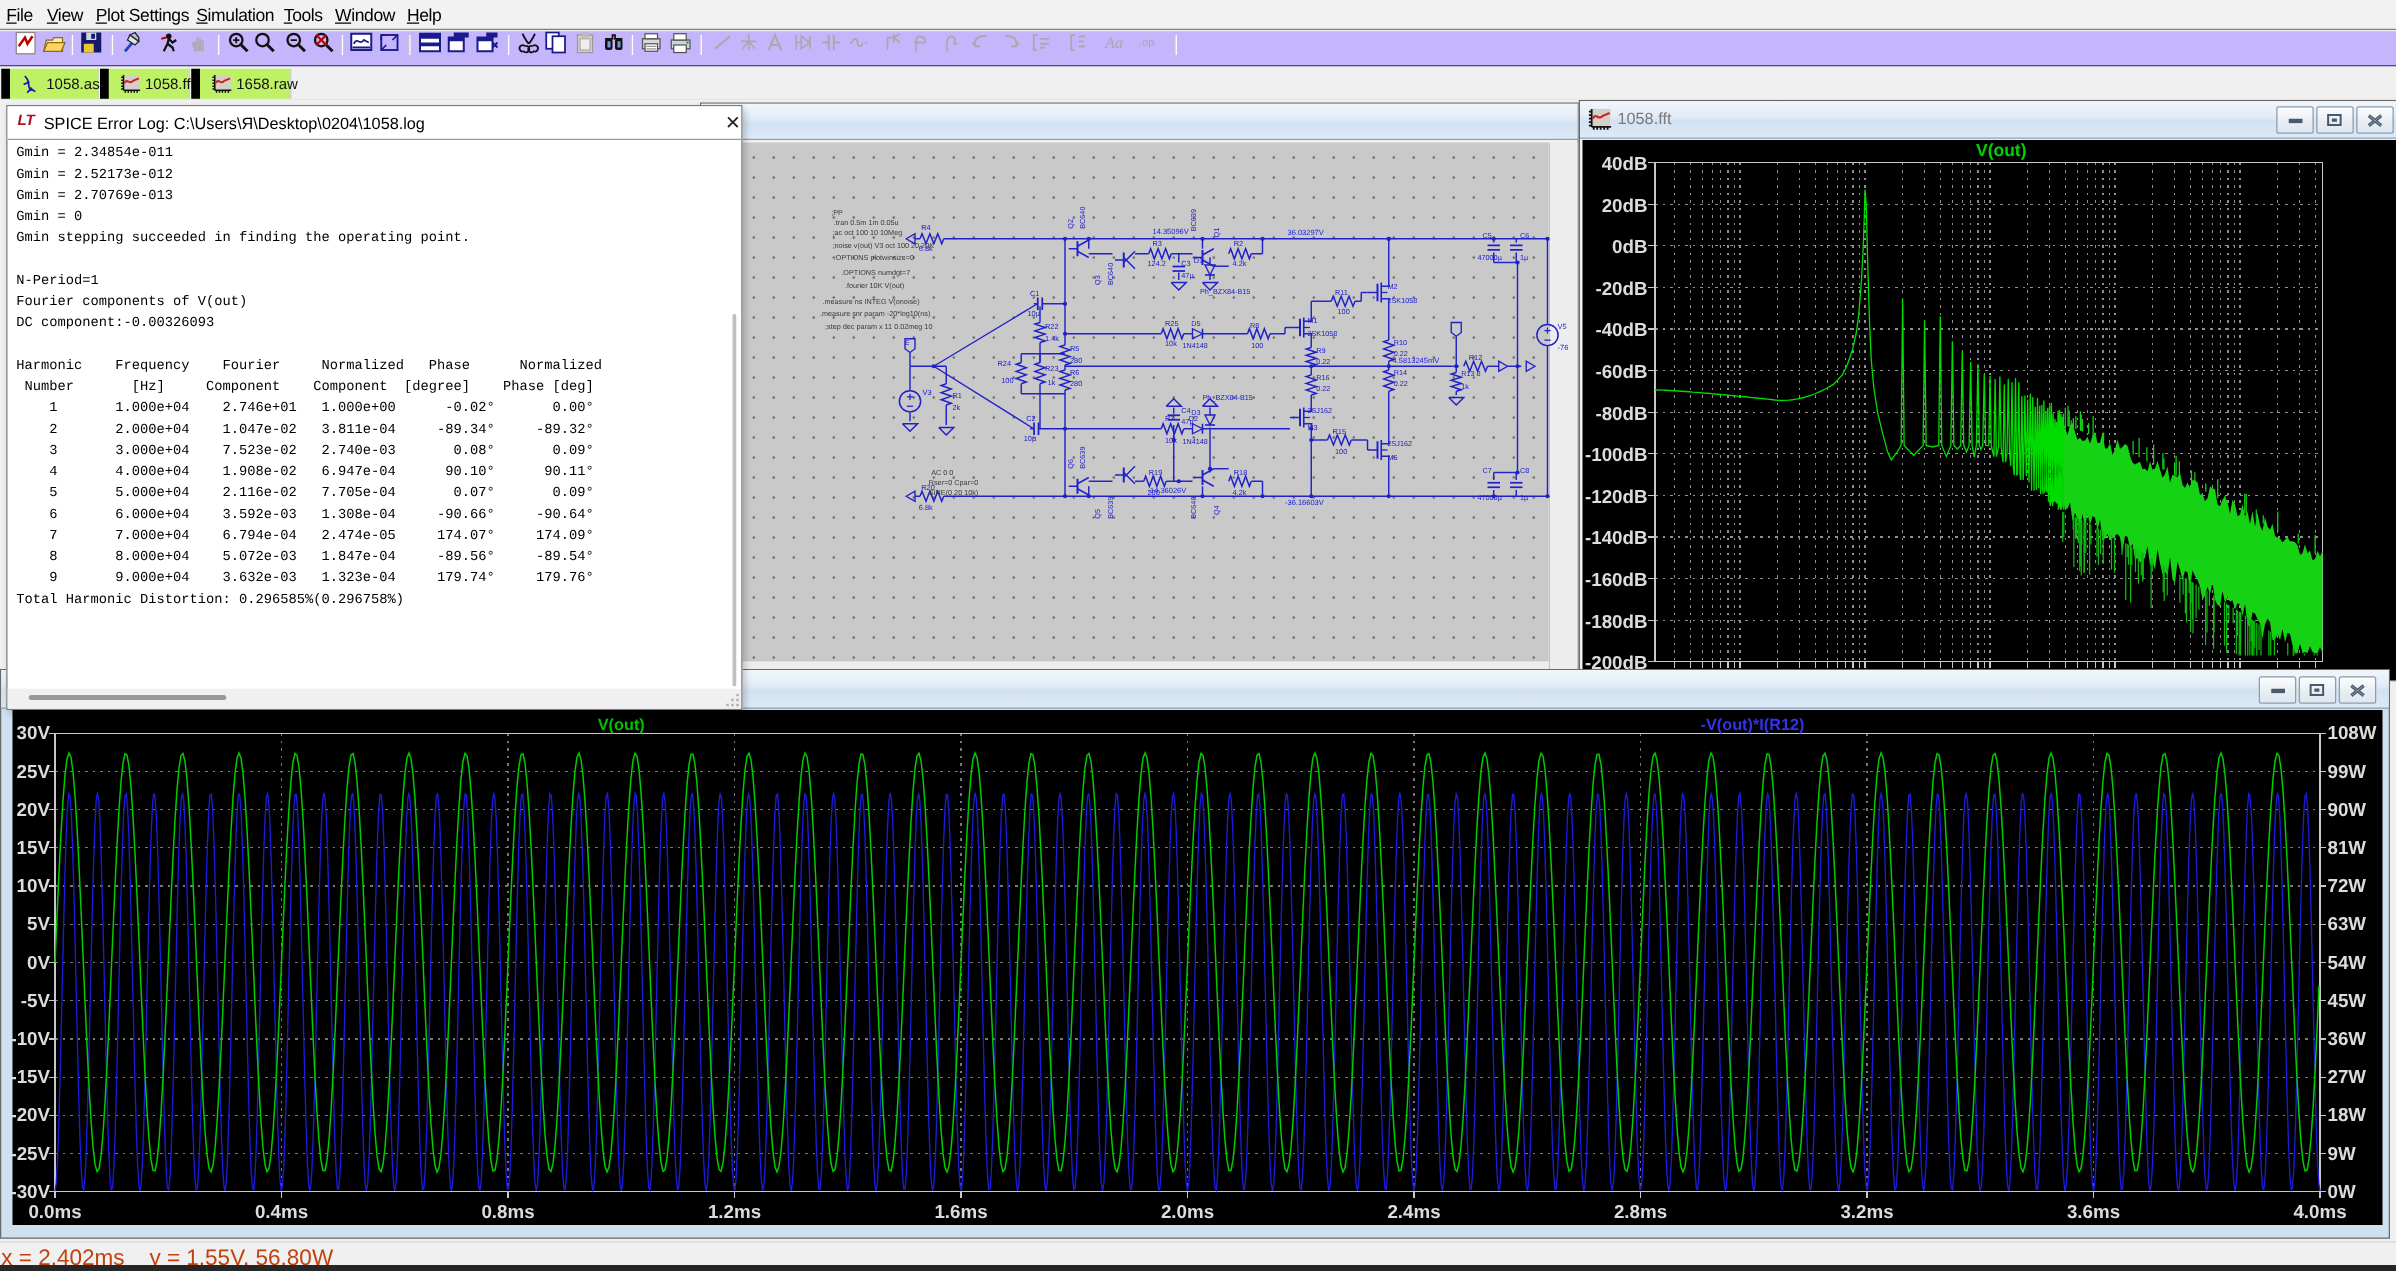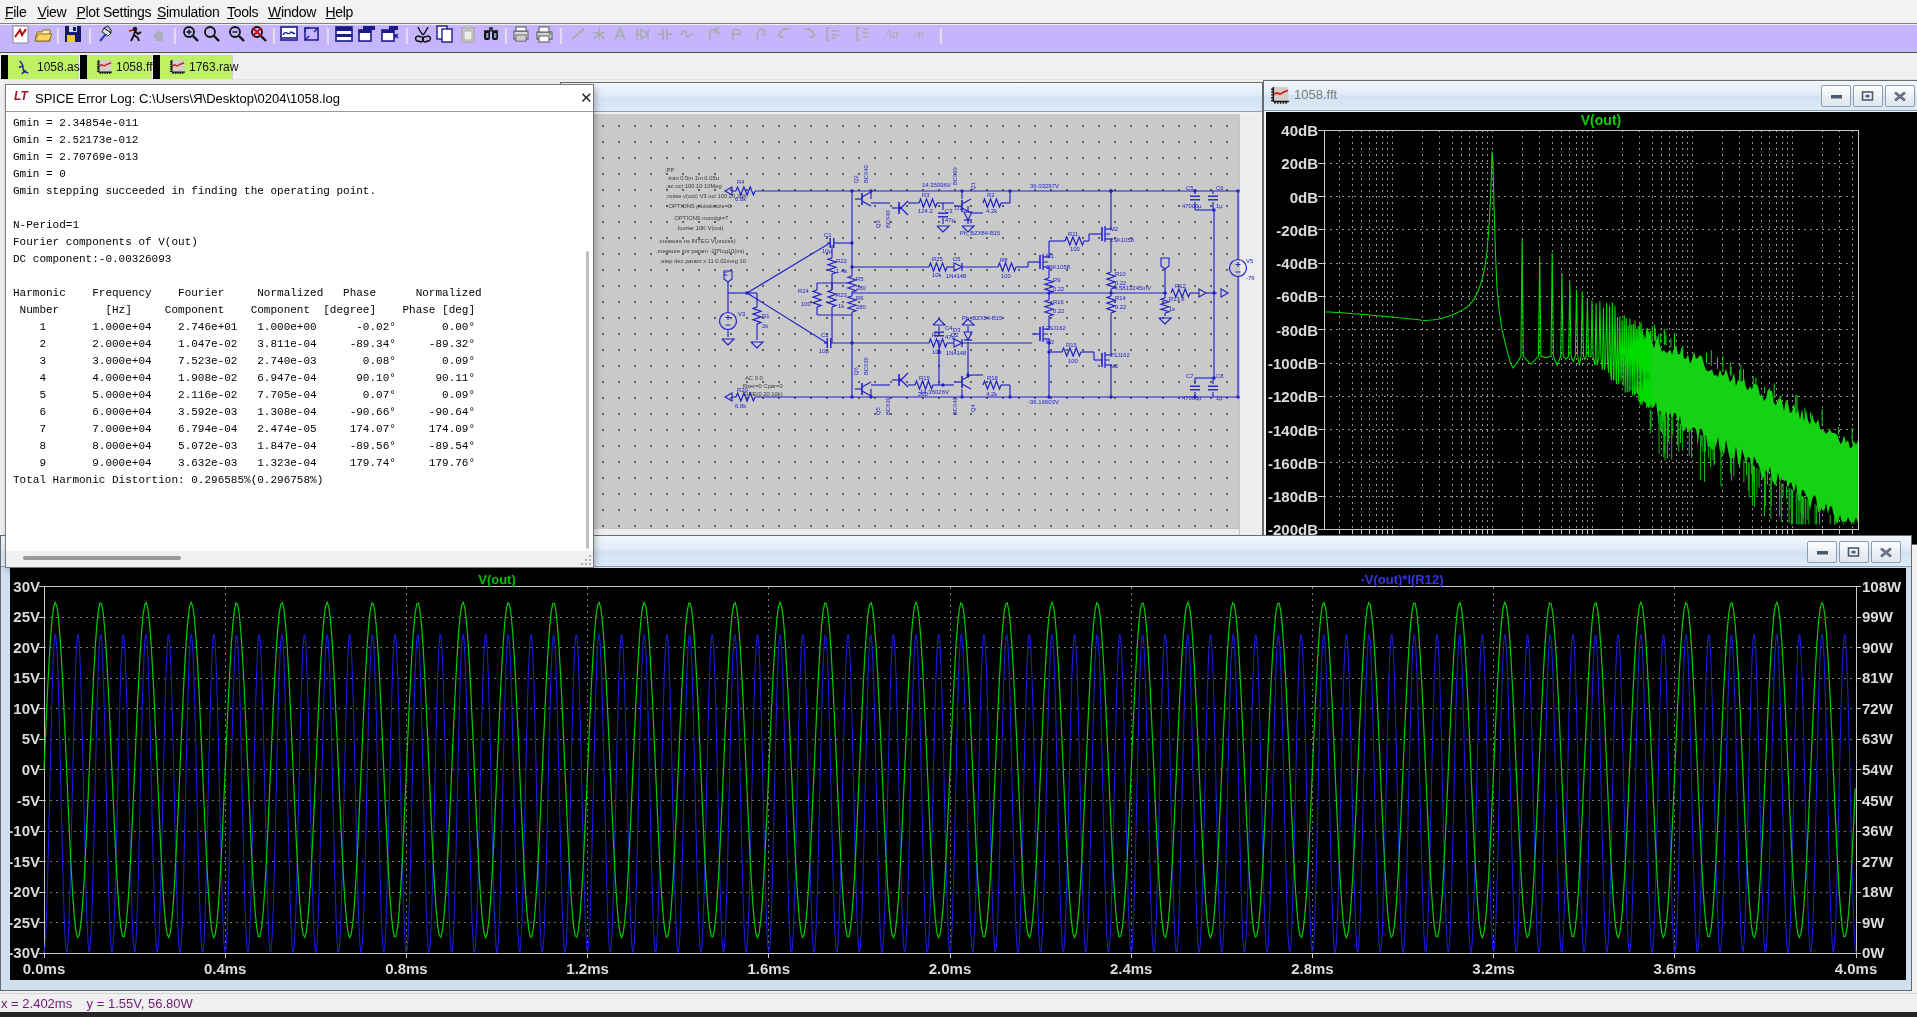--- a/index.html
+++ b/index.html
@@ -203,21 +203,21 @@
         <path d="M4 8 C6 3 8 10 11 6 L16 4" stroke="#c22" stroke-width="1.6" fill="none"></path>
       </svg>
       <span>1058.fft</span>
     </div>
 <div class="tab" style="left:153px;width:80px">
       <svg width="17" height="17" viewBox="0 0 18 18">
         <rect x="2.5" y="1" width="14" height="13" fill="#d4d0c8"></rect>
         <path d="M3 1 V14 M3 14 H17 M1 3 H3 M1 5.5 H3 M1 8 H3 M1 10.5 H3 M1 13 H3 M4.5 14 V16 M7 14 V16 M9.5 14 V16 M12 14 V16 M14.5 14 V16" stroke="#111" stroke-width="1.3" fill="none"></path>
         <path d="M4 8 C6 3 8 10 11 6 L16 4" stroke="#c22" stroke-width="1.6" fill="none"></path>
       </svg>
-      <span>1763.raw</span>
+      <span>1658.raw</span>
     </div>
 </div>
 
 <div class="mdiwin" style="left:560px;top:82px;width:703px;height:453px;border:1px solid #6a6a6a;z-index:1">
 <div class="tbar" style="height:29px"></div>
 <div class="abs" style="left:2px;top:31px;width:676px;height:446px;background-color:#c9c9c9;background-image:radial-gradient(circle,#5f5f5f 0.9px,transparent 1.3px);background-size:16px 16px;background-position:0px 4px"></div>
 <div class="abs" style="left:678px;top:31px;width:23px;height:422px;background:#ededed;border-left:1px solid #c4c4c4"></div>
 <div class="abs" style="left:2px;top:445px;width:676px;height:8px;background:#ededed;border-top:1px solid #c4c4c4"></div>
 </div>
 <svg class="abs" width="703" height="453" viewBox="560 82 703 453" style="left:560px;top:82px;z-index:1">
@@ -1037,15 +1037,15 @@
         <rect x="8" y="4" width="2" height="2"></rect>
         <rect x="4" y="4" width="2" height="2"></rect>
         <rect x="8" y="8" width="2" height="2"></rect>
         <rect x="4" y="8" width="2" height="2"></rect>
         <rect x="0" y="8" width="2" height="2"></rect>
       </g>
     </svg>
 </div>
 
 <div class="abs" style="left:0;top:993px;width:100%;height:19px;background:#f0f0f0;border-top:1px solid #d5d5d5;z-index:5">
-<span style="position:absolute;left:1px;top:2px;font-size:13px;color:#701a75">x = 2.402ms&nbsp;&nbsp;&nbsp;&nbsp;y = 1.55V, 56.80W</span>
+<span style="position:absolute;left:1px;top:2px;font-size:18px;color:#c2410c">x = 2.402ms&nbsp;&nbsp;&nbsp;&nbsp;y = 1.55V, 56.80W</span>
 </div>
 <div class="abs" style="left:0;top:1012px;width:100%;height:5px;background:#262626;z-index:5"></div>
 
 </body></html>

